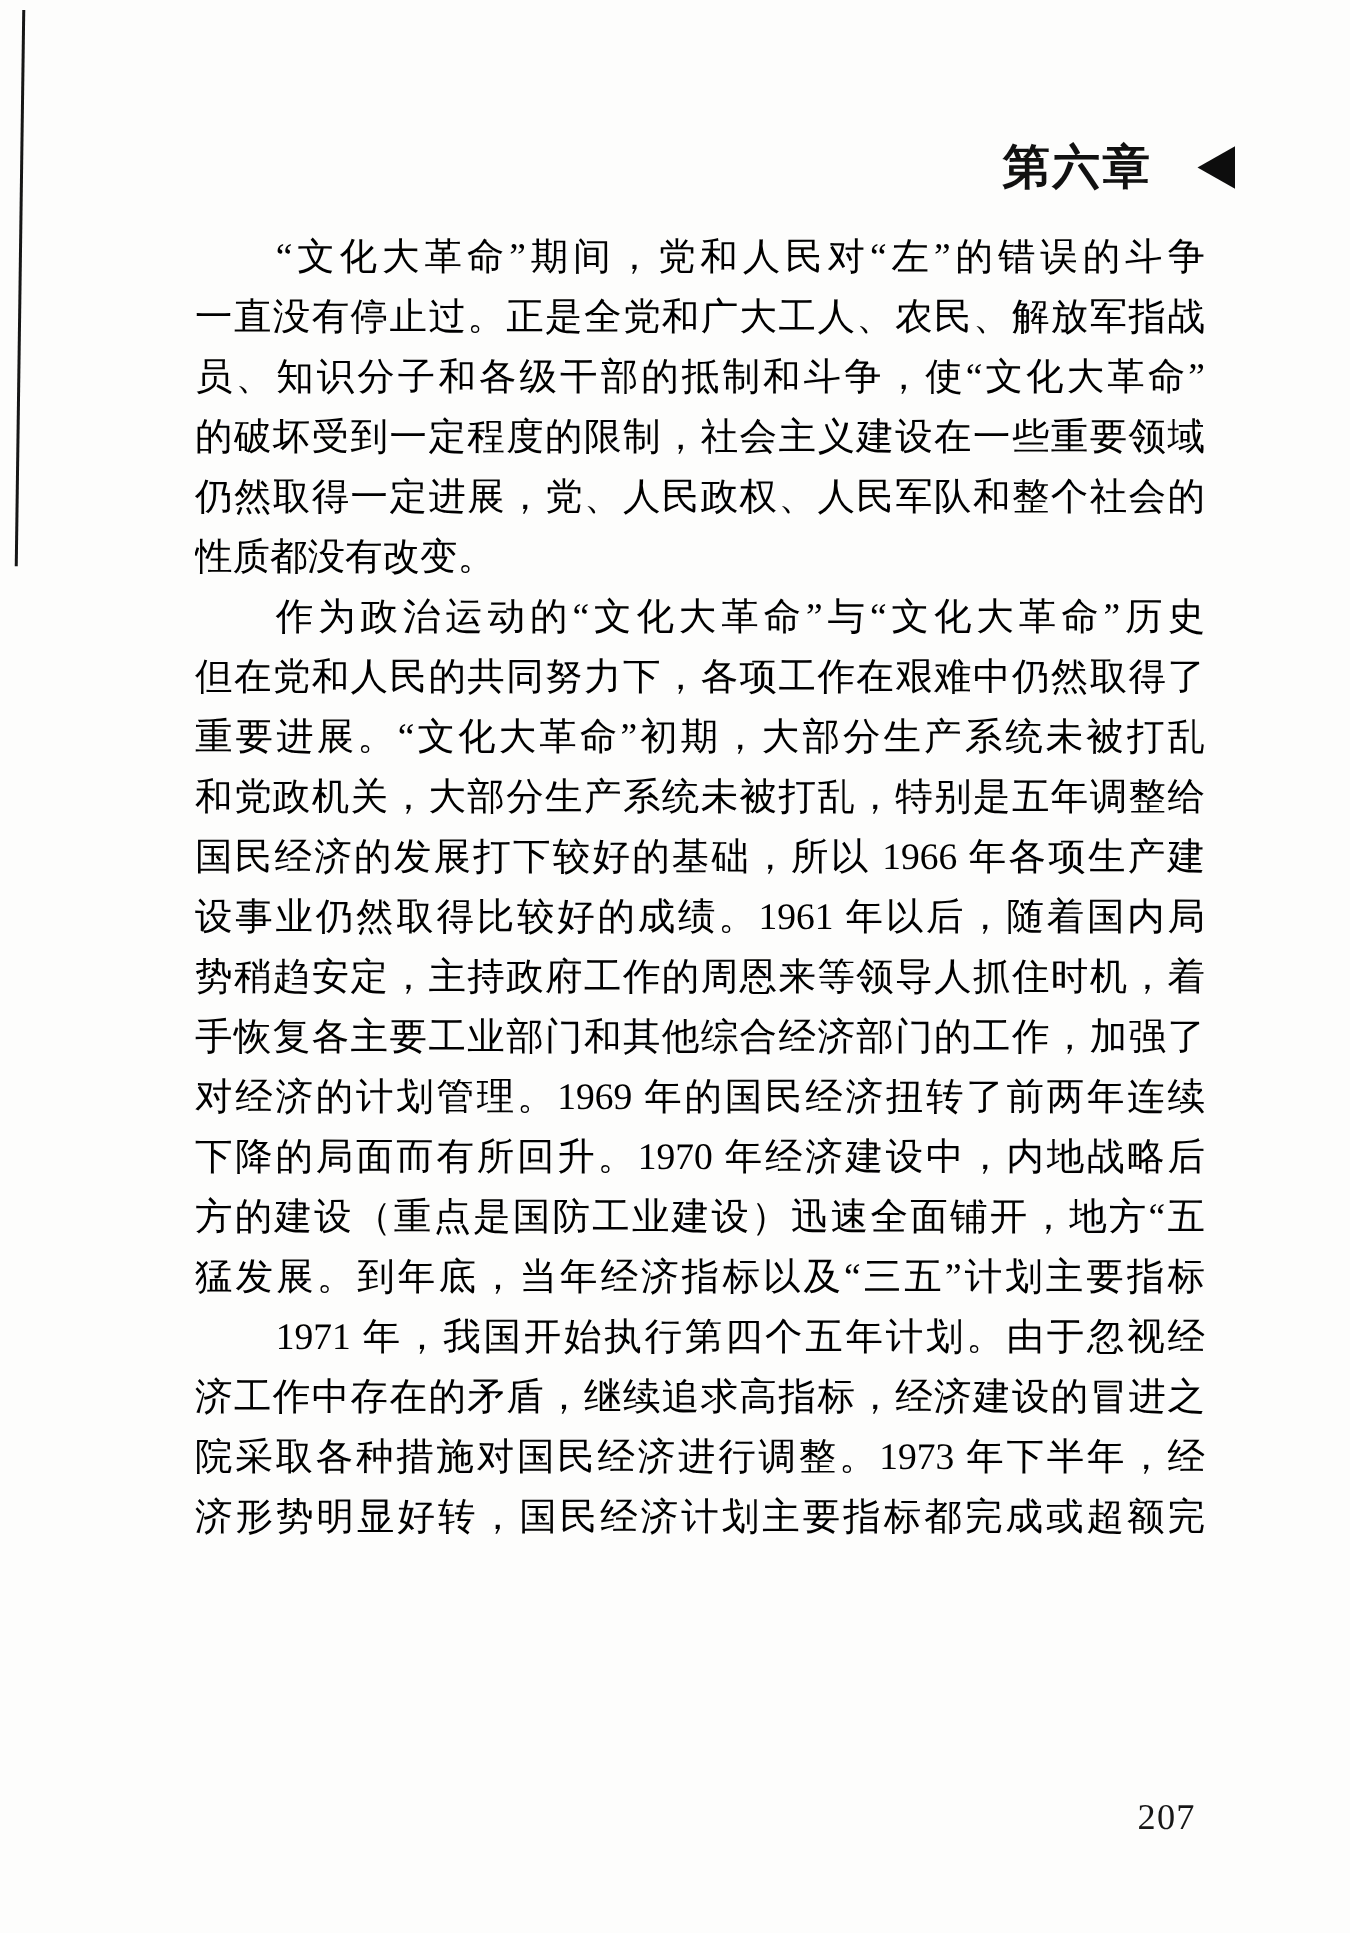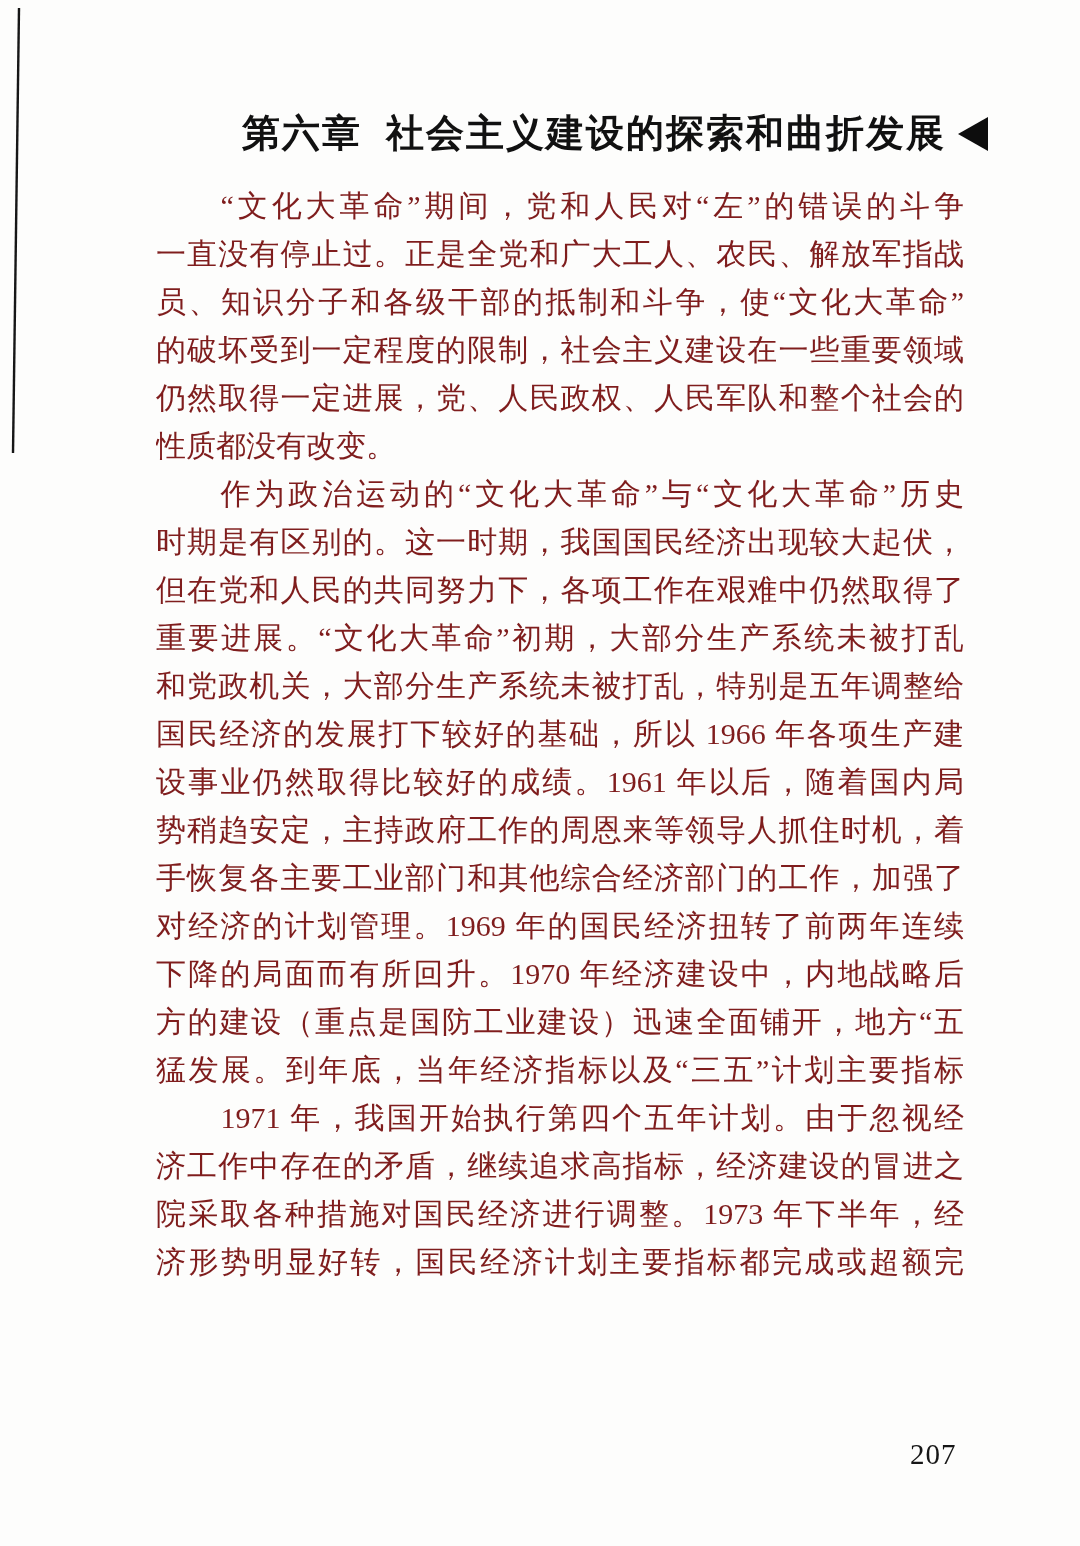--- a/index.html
+++ b/index.html
@@ -32,21 +32,21 @@
     border-right: 30px solid #0d0d0d;
     margin-left: 12px;
   }
 
   .body-text {
     position: absolute;
     top: 182px; left: 156px;
     width: 808px;
     font-size: 30px;
     line-height: 48px;
-    color: #7f1d1d;
+    color: #000000;
   }
   .paragraph { margin: 0; }
   .line {
     height: 48px;
     overflow: hidden;
     text-align: justify;
     text-align-last: justify;
     text-justify: inter-character;
   }
   .line.indent { text-indent: 2.15em; }
@@ -62,36 +62,34 @@
 </style>
 </head>
 <body>
 
 <svg class="edge-line-svg" width="40" height="470" aria-hidden="true">
   <line x1="19" y1="8" x2="13" y2="453" stroke="#161616" stroke-width="2.4"></line>
 </svg>
 
 <div class="page-header">
   <span class="chapter-label">第六章</span>
-  <span class="chapter-title">社会主义建设的探索和曲折发展</span>
   <span class="chapter-marker"></span>
 </div>
 
 <div class="body-text">
   <div class="paragraph">
     <div class="line indent">“文化大革命”期间，党和人民对“左”的错误的斗争</div>
     <div class="line">一直没有停止过。正是全党和广大工人、农民、解放军指战</div>
     <div class="line">员、知识分子和各级干部的抵制和斗争，使“文化大革命”</div>
     <div class="line">的破坏受到一定程度的限制，社会主义建设在一些重要领域</div>
     <div class="line">仍然取得一定进展，党、人民政权、人民军队和整个社会的</div>
     <div class="line short">性质都没有改变。</div>
   </div>
   <div class="paragraph">
     <div class="line indent">作为政治运动的“文化大革命”与“文化大革命”历史</div>
-    <div class="line">时期是有区别的。这一时期，我国国民经济出现较大起伏，</div>
     <div class="line">但在党和人民的共同努力下，各项工作在艰难中仍然取得了</div>
     <div class="line">重要进展。“文化大革命”初期，大部分生产系统未被打乱</div>
     <div class="line">和党政机关，大部分生产系统未被打乱，特别是五年调整给</div>
     <div class="line">国民经济的发展打下较好的基础，所以 1966 年各项生产建</div>
     <div class="line">设事业仍然取得比较好的成绩。1961 年以后，随着国内局</div>
     <div class="line">势稍趋安定，主持政府工作的周恩来等领导人抓住时机，着</div>
     <div class="line">手恢复各主要工业部门和其他综合经济部门的工作，加强了</div>
     <div class="line">对经济的计划管理。1969 年的国民经济扭转了前两年连续</div>
     <div class="line">下降的局面而有所回升。1970 年经济建设中，内地战略后</div>
     <div class="line">方的建设（重点是国防工业建设）迅速全面铺开，地方“五</div>

